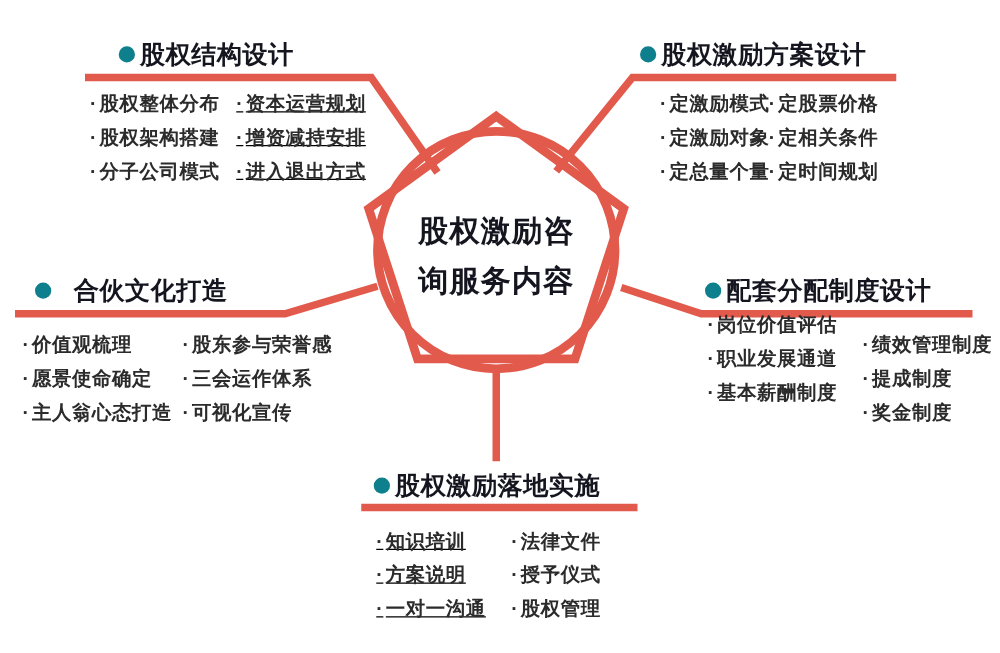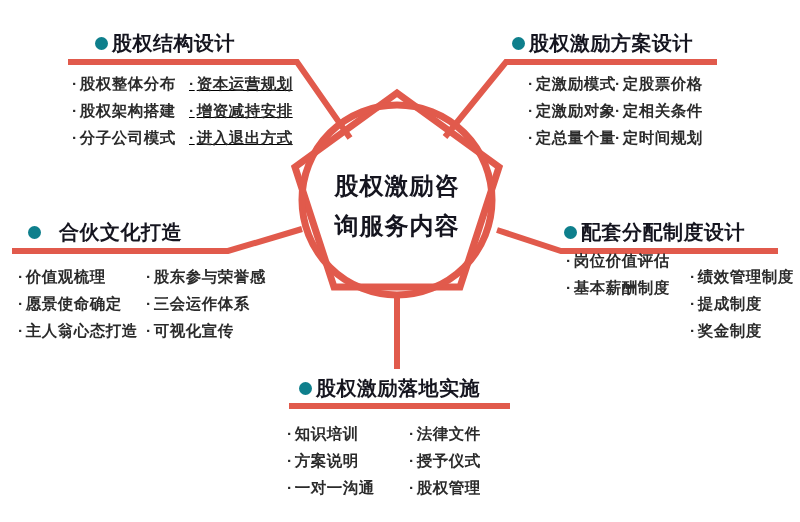--- a/index.html
+++ b/index.html
@@ -102,35 +102,36 @@
   </div>
 </div>
 
 <div class="section">
   <div class="sec-header" style="left:564px;top:219px;">
     <span class="dot"></span>
     <span>配套分配制度设计</span>
   </div>
   <div class="col" style="left:566px;top:247px;">
     <div class="item"><span class="ib">·</span><span>岗位价值评估</span></div>
+    <div class="item"><span class="ib">·</span><span>职业发展通道</span></div>
     <div class="item"><span class="ib">·</span><span>基本薪酬制度</span></div>
   </div>
   <div class="col" style="left:690px;top:263px;">
     <div class="item"><span class="ib">·</span><span>绩效管理制度</span></div>
     <div class="item"><span class="ib">·</span><span>提成制度</span></div>
     <div class="item"><span class="ib">·</span><span>奖金制度</span></div>
   </div>
 </div>
 
 <div class="section">
   <div class="sec-header" style="left:299px;top:375px;">
     <span class="dot"></span>
     <span>股权激励落地实施</span>
   </div>
-  <div class="col" style="left:287px;top:420px;">
+  <div class="col" style="left:301px;top:420px;text-decoration:underline;">
     <div class="item"><span class="ib">·</span><span>知识培训</span></div>
     <div class="item"><span class="ib">·</span><span>方案说明</span></div>
     <div class="item"><span class="ib">·</span><span>一对一沟通</span></div>
   </div>
   <div class="col" style="left:409px;top:420px;">
     <div class="item"><span class="ib">·</span><span>法律文件</span></div>
     <div class="item"><span class="ib">·</span><span>授予仪式</span></div>
     <div class="item"><span class="ib">·</span><span>股权管理</span></div>
   </div>
 </div>

